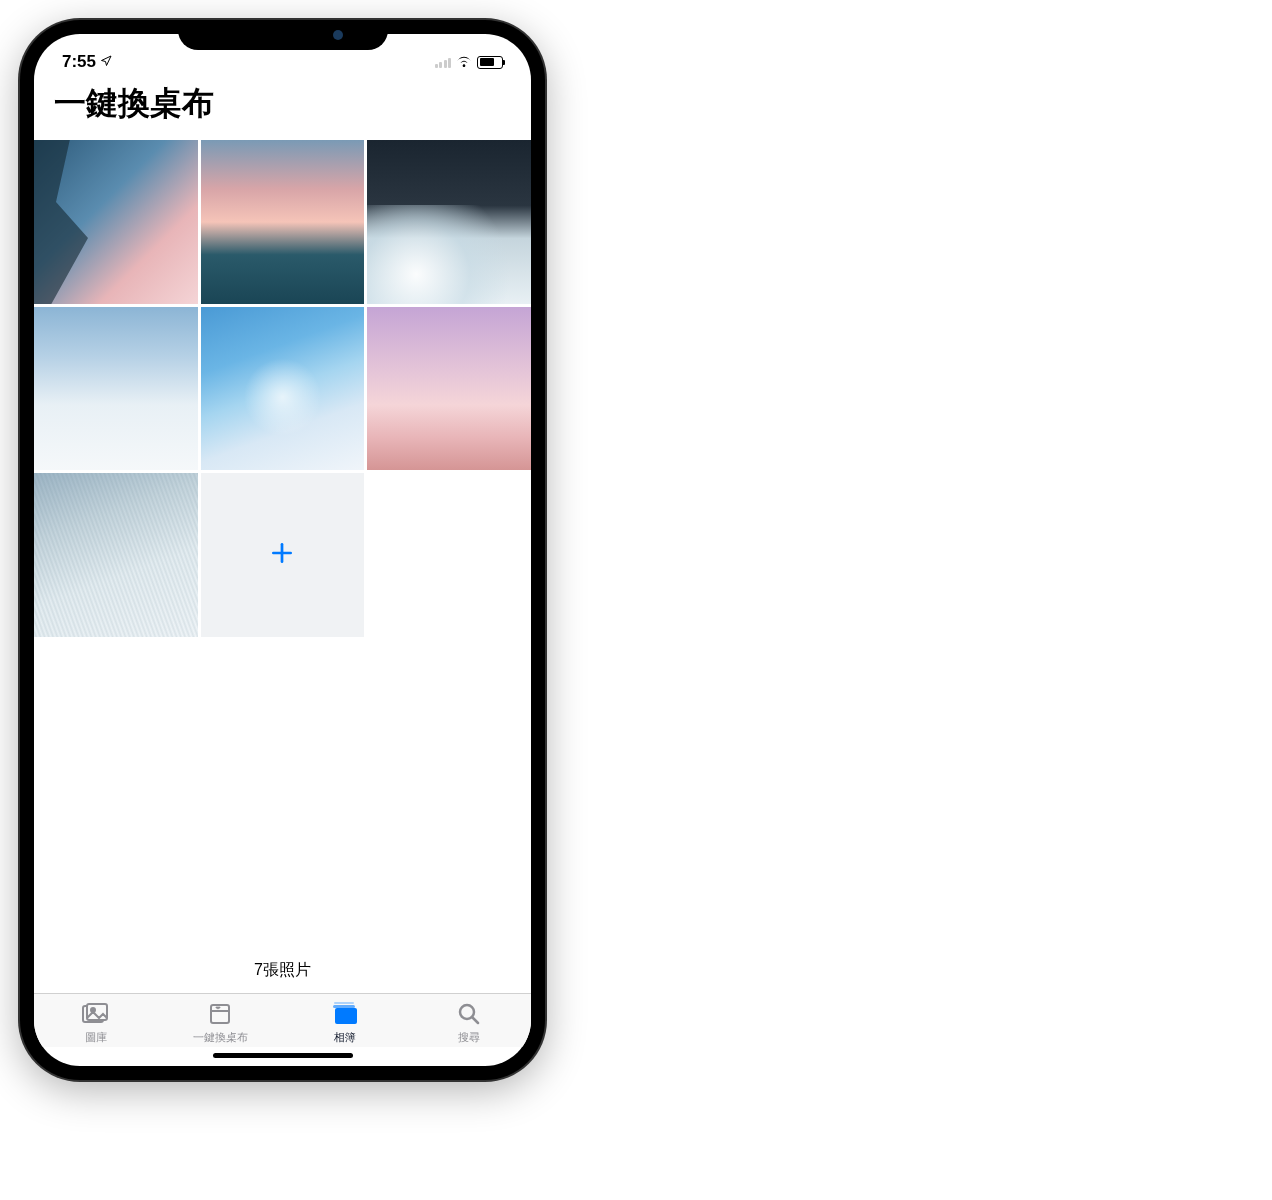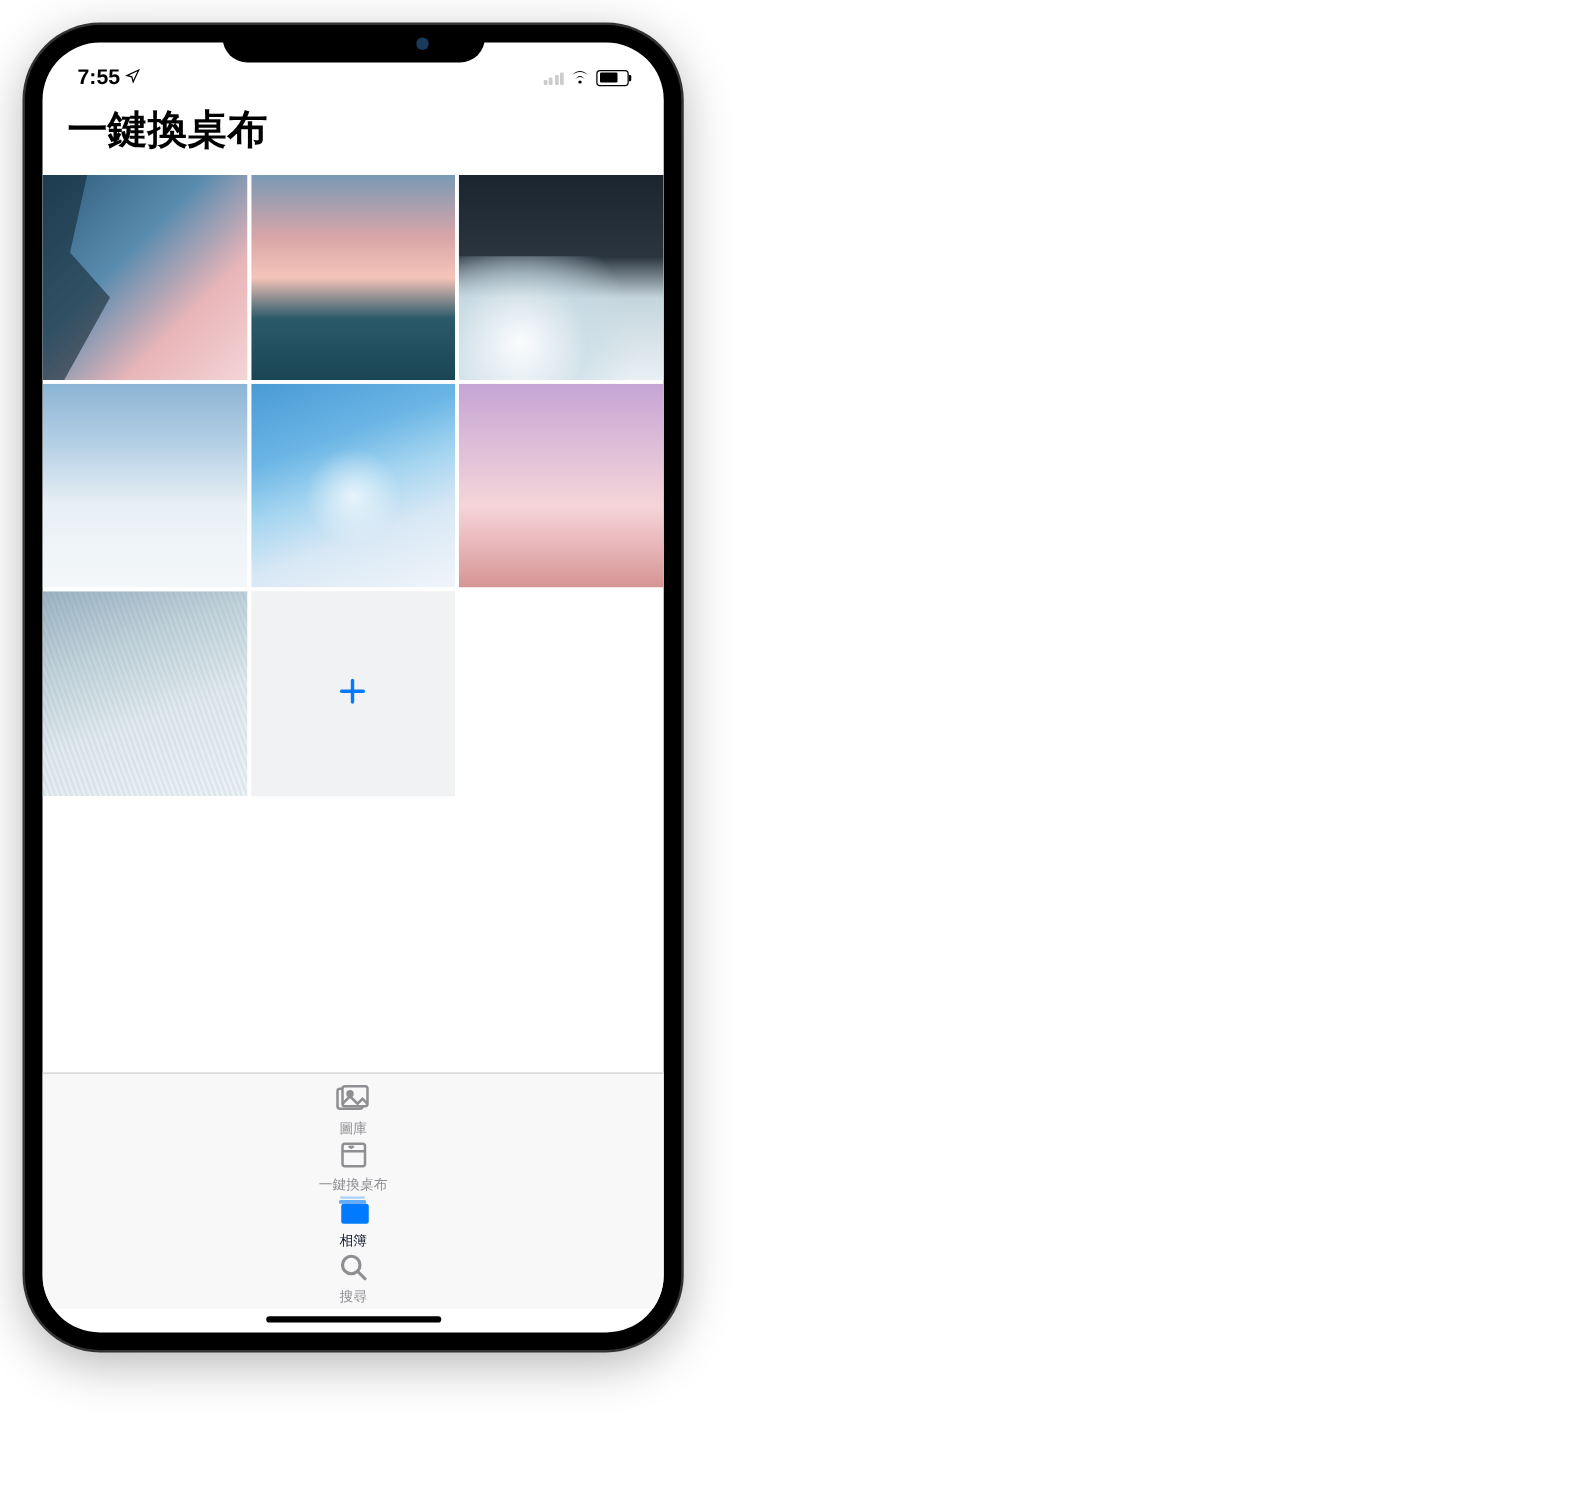--- a/index.html
+++ b/index.html
@@ -197,21 +197,20 @@
       color: #000;
       margin-top: auto;
     }
     .tab-bar {
       display: flex;
       justify-content: space-around;
       align-items: center;
       padding: 6px 0 2px;
       border-top: 0.5px solid #d0d0d0;
       background: #f8f8f8;
-      flex-direction: column;
     }
     .tab-item {
       display: flex;
       flex-direction: column;
       align-items: center;
       gap: 2px;
       flex: 1;
       color: #8e8e93;
     }
     .tab-item.active { color: #0f172a; }
@@ -288,20 +287,21 @@
         <div class="photo-cell add-cell">
           <span class="plus-icon">
             <svg width="26" height="26" viewBox="0 0 24 24" fill="none" stroke="#007AFF" stroke-width="2.5" stroke-linecap="round">
                 <line x1="12" y1="4" x2="12" y2="20"></line>
                 <line x1="4" y1="12" x2="20" y2="12"></line>
               </svg>
           </span>
         </div>
       </div>
 
+      <div class="photo-count">7張照片</div>
     </div>
 
     <div class="tab-bar">
       <div class="tab-item">
         <div class="tab-icon">
           <svg width="30" height="24" viewBox="0 0 30 24" fill="none" stroke="#8e8e93" stroke-width="2">
               <rect x="2" y="4" width="20" height="16" rx="2"></rect>
               <rect x="6" y="2" width="20" height="16" rx="2" fill="#f8f8f8"></rect>
               <circle cx="12" cy="8" r="2" fill="#8e8e93"></circle>
               <path d="M6 16 L12 10 L18 16 L22 12 L26 16" stroke="#8e8e93"></path>

